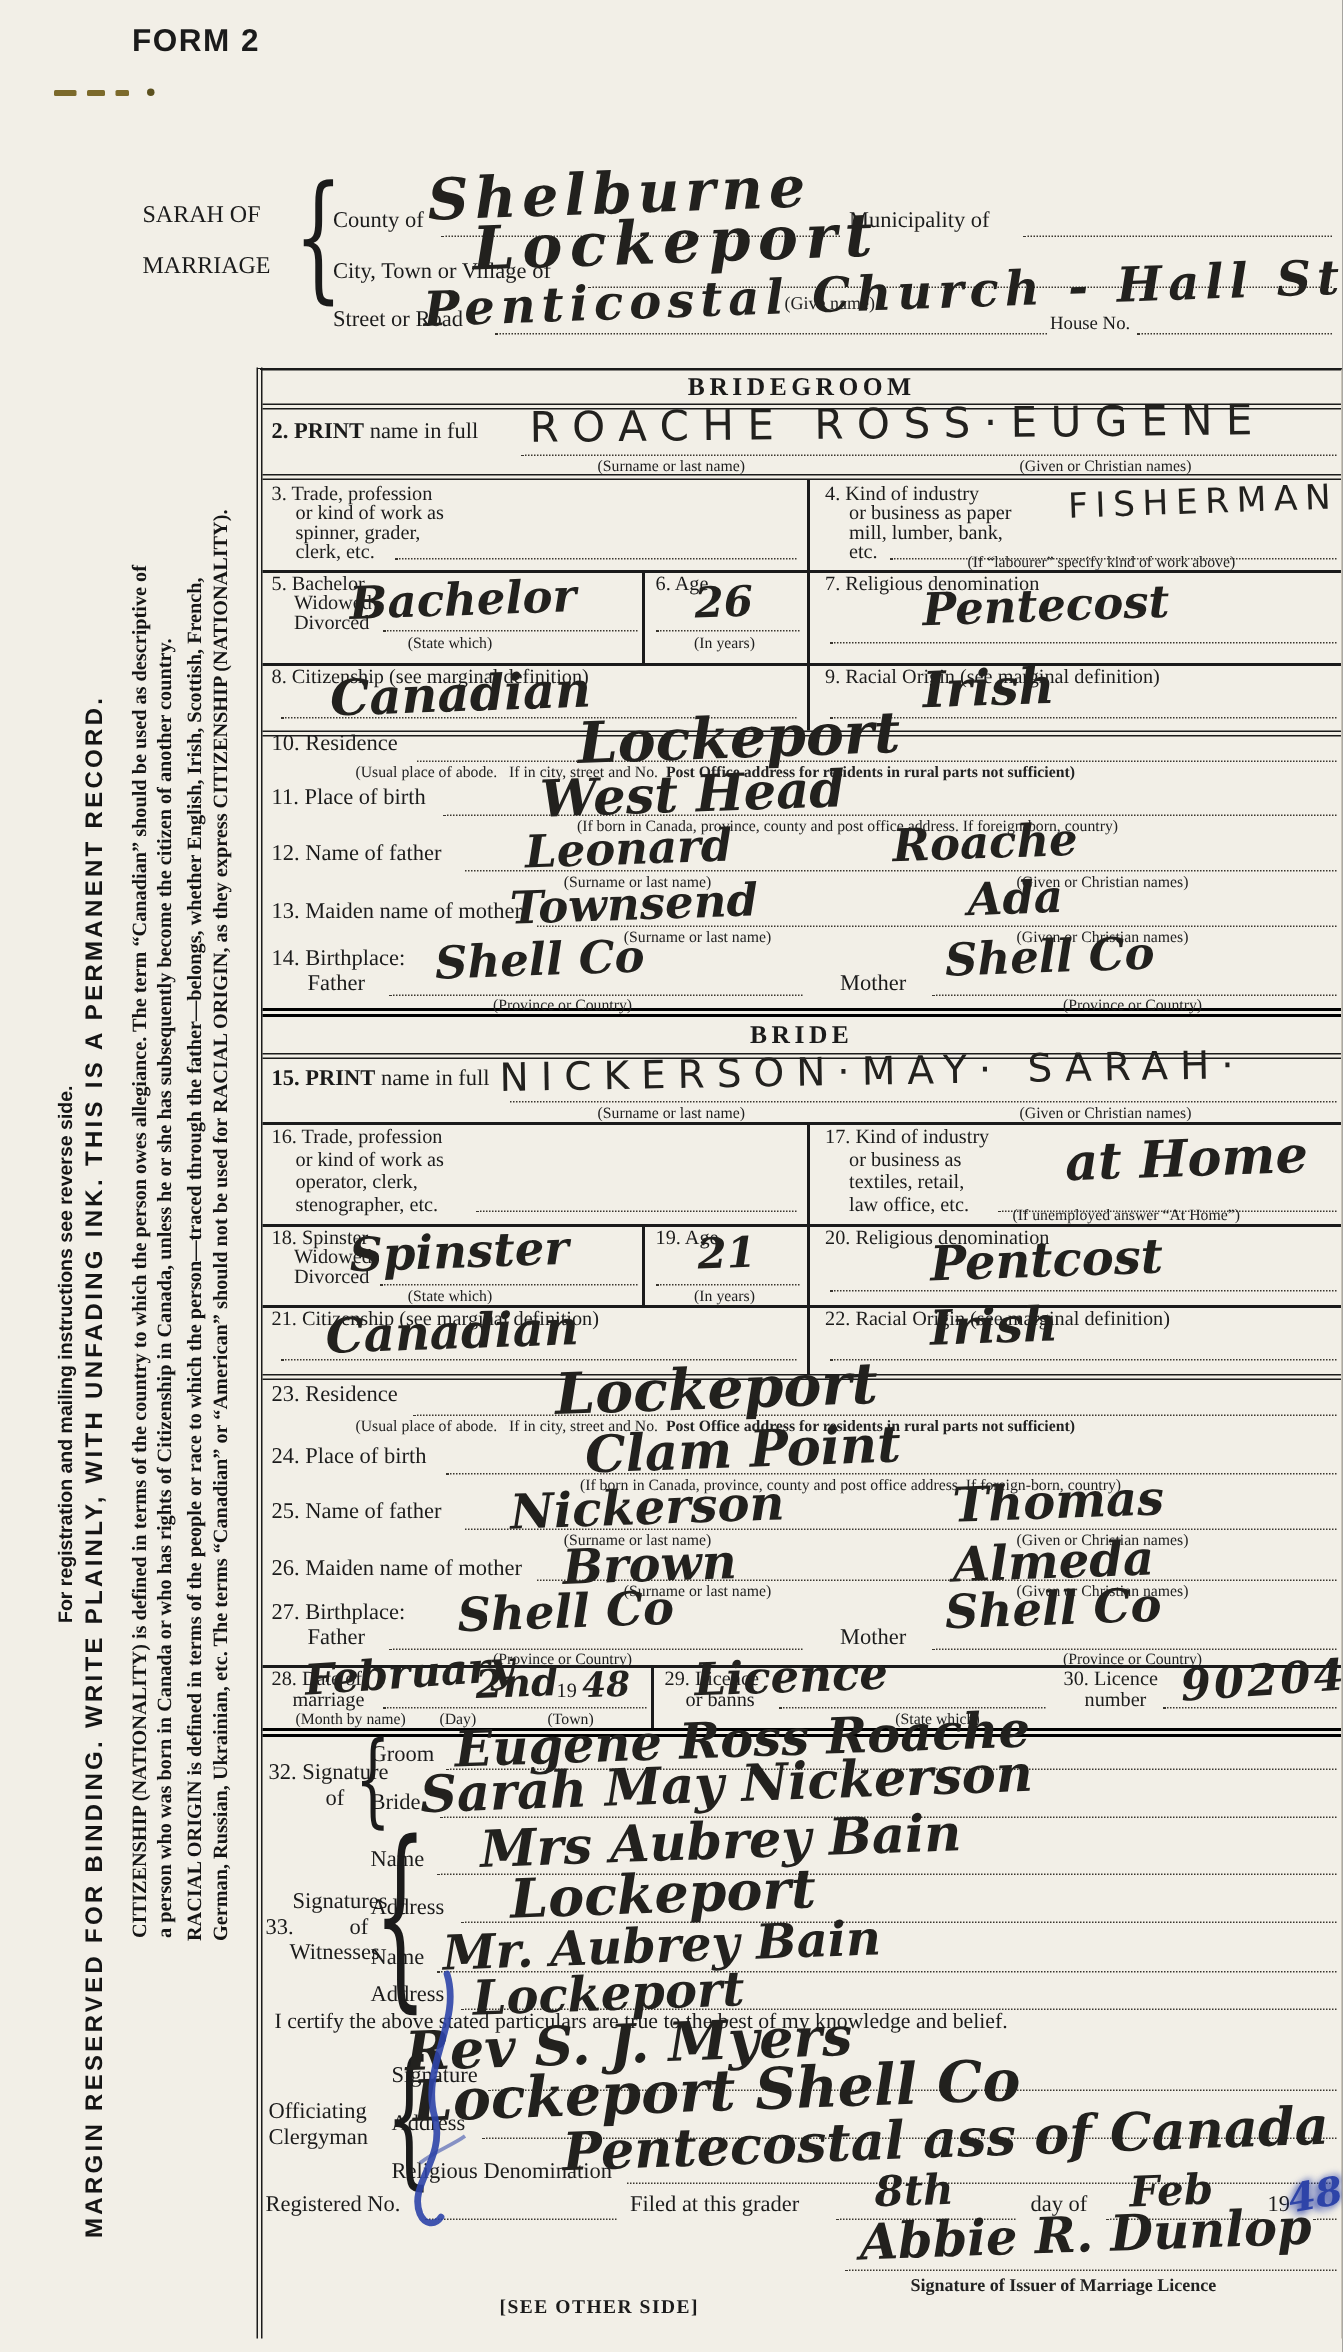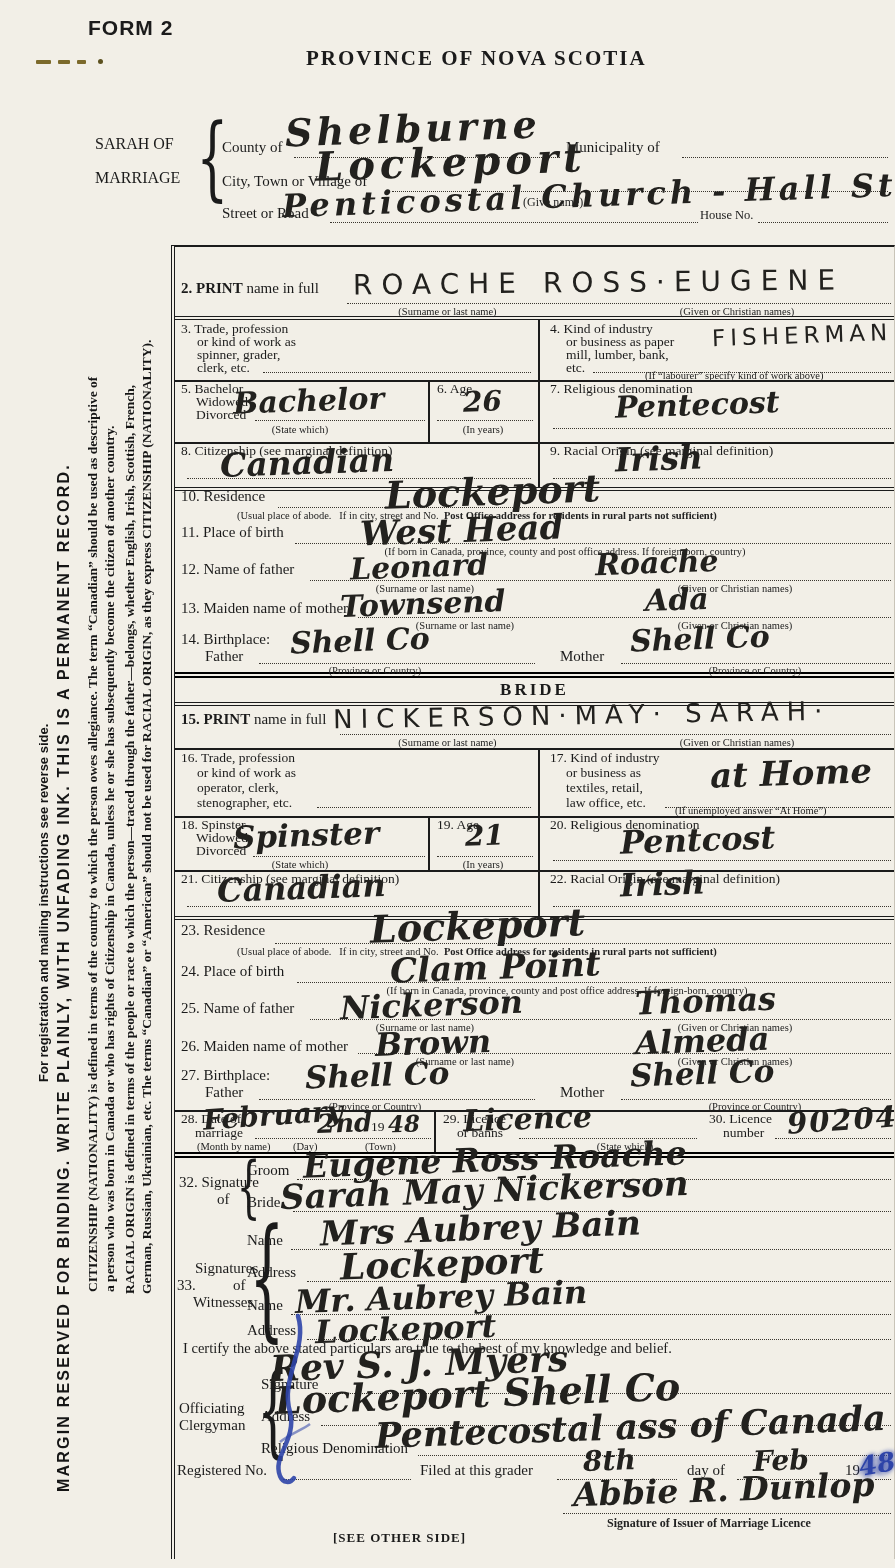--- a/index.html
+++ b/index.html
@@ -41,21 +41,20 @@
 
 <div id="page">
 
   <div class="abs" style="left:88px;top:16px;font:700 21px 'Liberation Sans',sans-serif;letter-spacing:1px">FORM 2</div>
 
   <span class="dash" style="left:36px;top:60px;width:15px"></span>
   <span class="dash" style="left:58px;top:60px;width:12px"></span>
   <span class="dash" style="left:77px;top:60px;width:9px"></span>
   <span class="dot" style="left:98px;top:59px"></span>
 
-  <div class="abs" style="left:306px;top:46px;font-size:21px;letter-spacing:2px;font-weight:600">PROVINCE OF NOVA SCOTIA</div>
 
 
 
   <div class="lab" style="left:95px;top:136px;font-size:16px">SARAH OF</div>
   <div class="lab" style="left:95px;top:170px;font-size:16px">MARRIAGE</div>
   <span class="brace" style="left:183px;top:112px;font-size:92px;transform:scaleX(.55)"></span>
 
   <div class="lab" style="left:222px;top:140px">County of</div>
   <i class="dl" style="left:294px;top:157px;width:266px"></i>
   <span class="hw" style="left:285px;top:110px;font-size:38px;letter-spacing:4px">Shelburne</span>
@@ -84,20 +83,21 @@
     <div>CITIZENSHIP (NATIONALITY) is defined in terms of the country to which the person owes allegiance.  The term “Canadian” should be used as descriptive of</div>
     <div>a person who was born in Canada or who has rights of Citizenship in Canada, unless he or she has subsequently become the citizen of another country.</div>
   </div>
   <div class="vt" style="left:121px;top:1294px;font:700 13.5px 'Liberation Serif',serif;line-height:17px">
     <div>RACIAL ORIGIN is defined in terms of the people or race to which the person—traced through the father—belongs, whether English, Irish, Scottish, French,</div>
     <div>German, Russian, Ukrainian, etc.   The terms “Canadian” or “American” should not be used for RACIAL ORIGIN, as they express CITIZENSHIP (NATIONALITY).</div>
   </div>
 
   <div id="form">
 
+    <div class="band bd" style="top:0;height:22px;line-height:22px"><span>BRIDEGROOM</span></div>
 
     <div class="row bd" style="top:26px;height:43px">
       <span class="lab" style="left:6px;top:8px"><span class="b">2.</span> <span class="b">PRINT</span> <span>name in full</span></span>
       <i class="dl" style="left:172px;top:30px;width:544px"></i>
       <span class="cap capc" style="left:185px;top:33px;width:175px">(Surname or last name)</span>
       <span class="cap capc" style="left:462px;top:33px;width:200px">(Given or Christian names)</span>
       <span class="hwc" style="left:178px;top:-4px;font-size:28px;letter-spacing:9px;transform:rotate(-.6deg)">ROACHE ROSS·EUGENE</span>
     </div>
 
     <div class="row bs" style="top:73px;height:60px">

